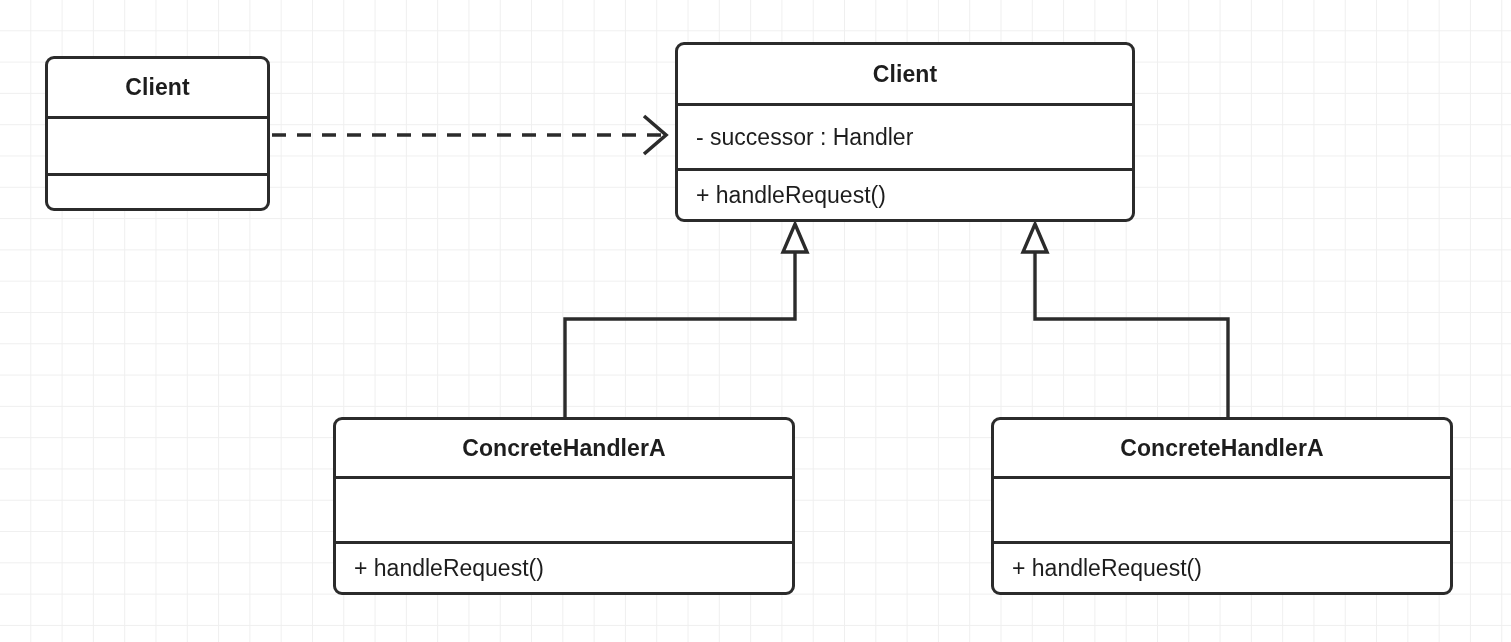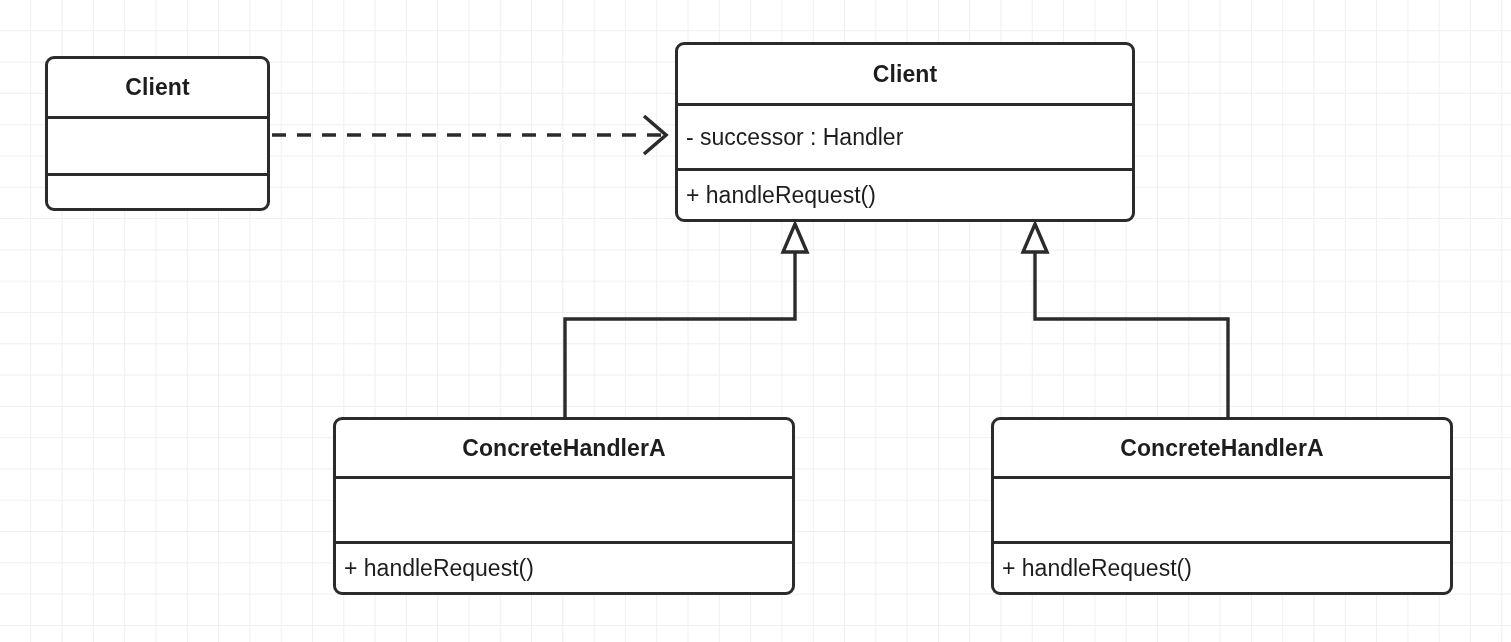--- a/index.html
+++ b/index.html
@@ -55,21 +55,21 @@
   .comp-name {
     justify-content: center;
     font-weight: bold;
     font-size: 23px;
     letter-spacing: 0.1px;
   }
   .comp-attrs, .comp-ops {
     justify-content: flex-start;
     font-size: 23px;
     font-weight: normal;
-    padding-left: 8px;
+    padding-left: 18px;
   }
   .member-text {
     white-space: nowrap;
   }
 </style>
 </head>
 <body>
 
 <div id="canvas">
 

